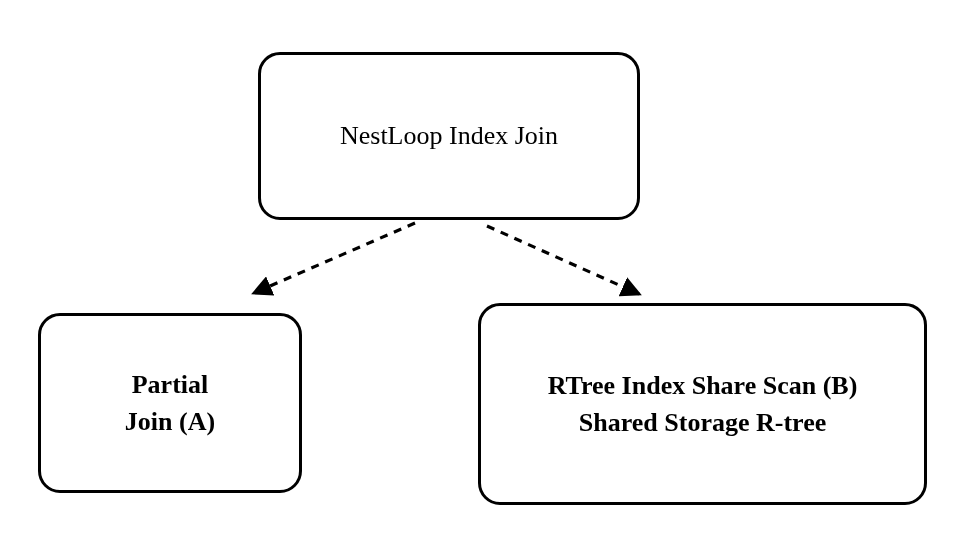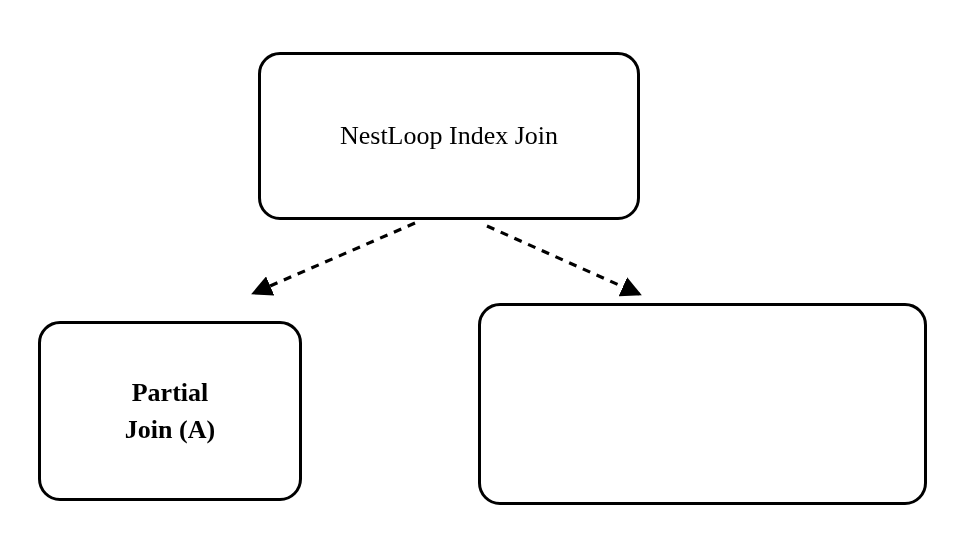--- a/index.html
+++ b/index.html
@@ -46,21 +46,20 @@
   .node-join .label-line {
     font-size: 26px;
     font-weight: 400;
     line-height: 32px;
   }
   .node-partial {
     left: 38px;
     top: 313px;
     width: 264px;
     height: 180px;
-    margin-top: 8px;
   }
   .node-rtree {
     left: 478px;
     top: 303px;
     width: 449px;
     height: 202px;
   }
   .node-partial .label-line,
   .node-rtree .label-line {
     font-size: 26px;
@@ -86,15 +85,17 @@
   <div class="node node-join">
     <span class="label-line">NestLoop Index Join</span>
   </div>
 
   <div class="node node-partial">
     <span class="label-line">Partial</span>
     <span class="label-line">Join (A)</span>
   </div>
 
   <div class="node node-rtree">
+    <span class="label-line">RTree Index Share Scan (B)</span>
+    <span class="label-line">Shared Storage R-tree</span>
   </div>
 
 </div>
 
 </body></html>

